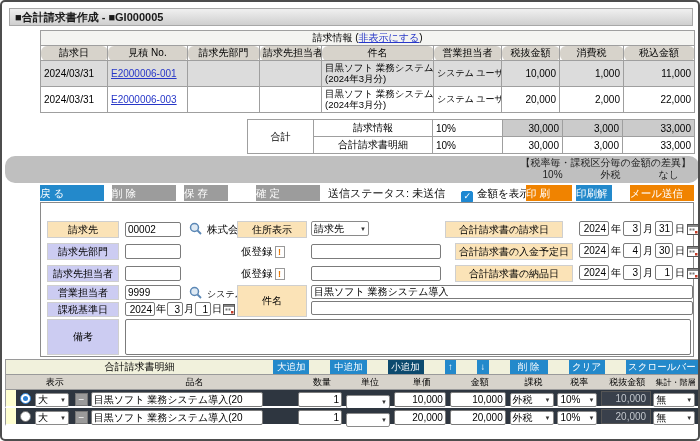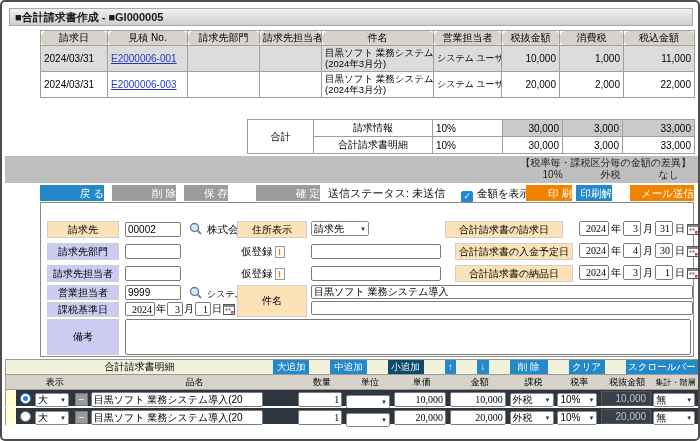--- a/index.html
+++ b/index.html
@@ -12,32 +12,32 @@
 .cap{background:#f4f4f1;text-align:center;height:15px;font-size:10px;}
 tr.thead th{background:#d7d3cb;font-weight:normal;height:15px;text-align:center;border-radius:6px;}
 a.lnk{color:#2737c8;text-decoration:underline;cursor:pointer;}
 .num{text-align:right;}
 .ctr{text-align:center;}
 tr.row-alt td{background:#dcdcdc;}
 tr.datarow td{height:26px;}
 .subj{font-size:9.5px;line-height:1.15;white-space:normal;}
 .rep{font-size:9px;}
 td.gr{background:#cbcbcb;}
-.grayband{left:3px;top:154px;width:694px;height:27px;background:#bfbfbf;font-size:10px;color:#222;text-align:right;padding:1px 8px 0 0;line-height:12px;}
+.grayband{left:3px;top:154px;width:694px;height:27px;background:#bfbfbf;font-size:10px;color:#222;text-align:right;padding:1px 8px 0 0;line-height:12px;border-radius:10px;}
 .diffline{display:inline-flex;gap:38px;margin-right:12px;}
-.btn{display:inline-block;text-align:right;color:#fff;font-size:10.5px;height:16px;line-height:16px;cursor:pointer;}
+.btn{display:inline-block;text-align:left;color:#fff;font-size:10.5px;height:16px;line-height:16px;cursor:pointer;}
 .blue{background:#2389cb;}.grayb{background:#9c9c9c;}.orangeb{background:#f08300;}.dgray{background:#0c4a6e;}
 .status{font-size:11px;color:#111;line-height:17px;}
 .formbox{left:38px;top:200px;width:654px;height:155px;border:1px solid #8a8a8a;background:#fff;}
 .formhead{left:0;top:0;width:100%;height:15px;background:#ececec;border-bottom:1px solid #aaa;text-align:center;font-size:10px;line-height:14px;}
 .lbl{display:flex;align-items:center;justify-content:center;font-size:10px;border:1px solid #cfcfcf;}
 .lav{background:#ccccf2;}
 .orn{background:#fbe3b7;}
 .inp{border:1px solid #7b7b7b;background:#fff;font-size:10px;height:15px;padding:0 2px;border-radius:2px;}
-.inp.num{text-align:right;font-family:Liberation Serif, serif;}
+.inp.num{text-align:right;}
 .sel{background:#fff;border:1px solid #8a8a8a;border-radius:2px;font-size:10px;display:inline-flex;align-items:center;justify-content:space-between;padding:0 2px;height:15px;cursor:pointer;}
 .car{font-size:6px;color:#333;margin-left:2px;}
 .dgroup{display:inline-flex;align-items:center;gap:2px;font-size:10px;}
 .vicon{display:inline-block;width:10px;height:12px;border:1px solid #999;background:#fff;color:#e97500;font-weight:bold;font-size:9px;line-height:11px;text-align:center;margin-left:2px;}
 .ftext{font-size:10.5px;line-height:15px;}
 .detband{left:3px;top:357px;width:694px;height:16px;background:#f1f1dc;border:1px solid #9a9a9a;display:flex;align-items:center;}
 .btn2{display:inline-block;text-align:center;color:#fff;font-size:9.5px;height:14px;line-height:14px;margin-right:21px;cursor:pointer;}
 .dhead{left:3px;top:373px;width:694px;height:15px;background:#d7d3cb;border:1px solid #9a9a9a;border-top:none;display:flex;align-items:center;font-size:9px;}
 .dhead div{text-align:center;overflow:hidden;white-space:nowrap;}
 .drow{left:3px;top:0;width:694px;height:18px;background:#2e3640;border-left:1px solid #9a9a9a;border-right:1px solid #9a9a9a;border-bottom:2px solid #fff;display:flex;align-items:center;}
@@ -67,20 +67,26 @@
         <col style="width:80px">
         <col style="width:72px">
         <col style="width:62px">
         <col style="width:112px">
         <col style="width:68px">
         <col style="width:58px">
         <col style="width:64px">
         <col style="width:71px">
       </colgroup>
     <tbody>
+        <tr>
+          <td colspan="9" class="cap">
+      <span>請求情報</span>
+      <span>(</span><a class="lnk">非表示にする</a><span>)</span>
+    </td>
+        </tr>
     <tr class="thead">
       <th>請求日</th>
       <th>見積 No.</th>
       <th>請求先部門</th>
       <th>請求先担当者</th>
       <th>件名</th>
       <th>営業担当者</th>
       <th>税抜金額</th>
       <th>消費税</th>
       <th>税込金額</th>

